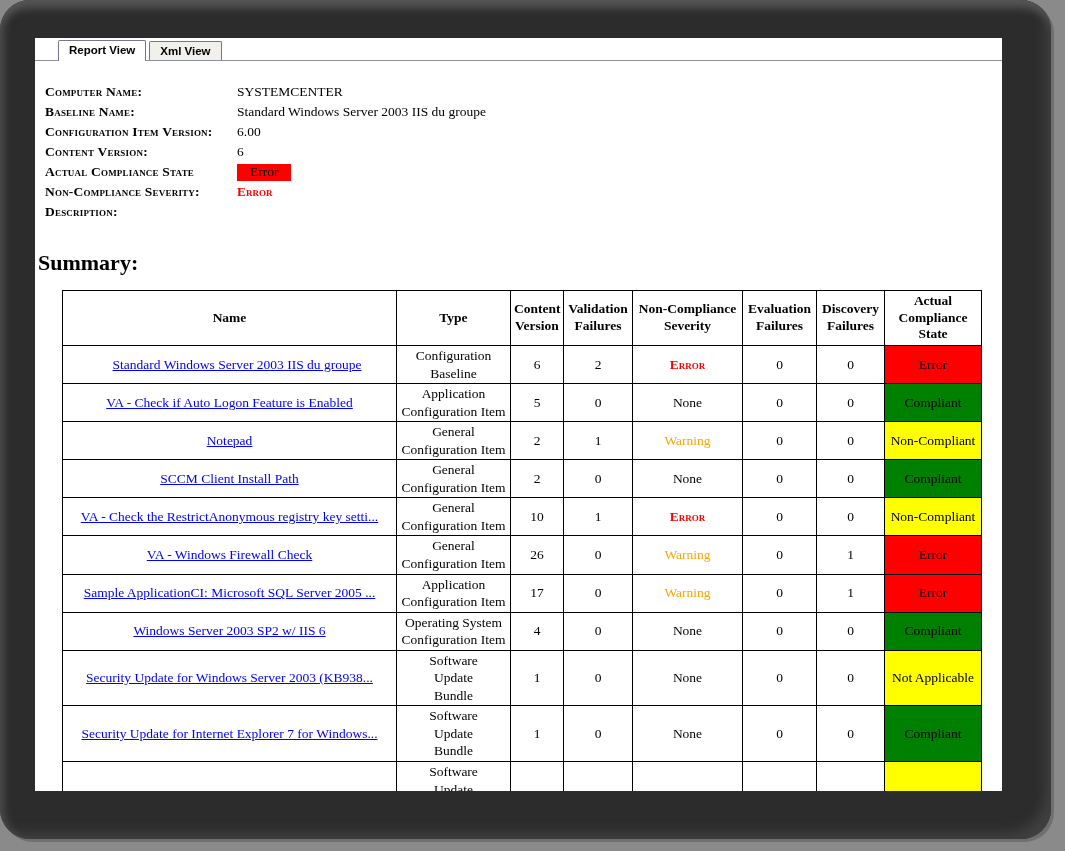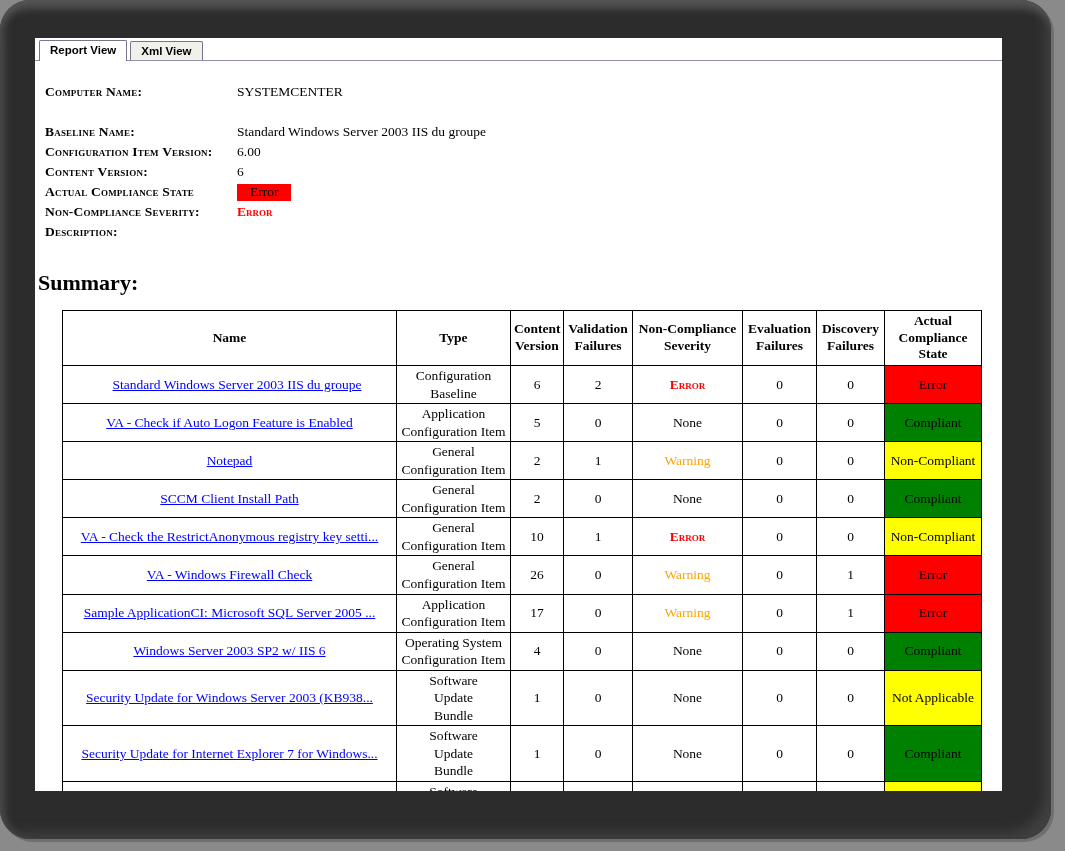--- a/index.html
+++ b/index.html
@@ -18,25 +18,25 @@
   .content-panel{
     position:absolute;left:35px;top:38px;width:967px;height:753px;background:#ffffff;overflow:hidden;
   }
   
   .tab-strip{height:23px;display:flex;align-items:flex-end;padding-left:4px;border-bottom:1px solid #8f90a8;}
   .tab{
     font-family:"Liberation Sans","DejaVu Sans",sans-serif;font-size:11.5px;font-weight:bold;color:#000;
     background:#f2f0ea;border:1px solid #75758f;border-bottom:none;padding:4px 10px 3px;
     margin-right:3px;cursor:pointer;border-top-left-radius:2px;border-top-right-radius:2px;line-height:1;
   }
-  .tab.active{background:#ffffff;position:relative;top:1px;padding-bottom:5px;}
+  .tab.active{background:#ffffff;position:relative;top:1px;padding-bottom:5px;margin-left:19px;}
   
   .details{margin:21px 0 0 10px;font-size:13.5px;color:#000;}
   .field-row{display:flex;align-items:center;height:20px;}
-  .field-row.gap-after{margin-bottom:20px;}
+  .field-row.gap-after{}
   .field-label{width:192px;font-weight:bold;font-variant:small-caps;letter-spacing:0.2px;flex:none;}
   .field-value{min-height:17px;}
   .field-value.val-plain{color:#000;}
   .field-value.val-badge-error{background:var(--state_red);padding:0 13px;color:#000;}
   .field-value.val-severity-error{color:var(--severity_error);font-weight:bold;font-variant:small-caps;}
   
   .summary-title{font-size:22px;font-weight:bold;margin:28px 0 0 3px;color:#000;}
   
   table.report{border-collapse:collapse;table-layout:fixed;width:919px;margin:14px 0 0 27px;font-size:13.5px;color:#000;}
   table.report th,table.report td{border:1px solid #000;padding:1px 3px;text-align:center;vertical-align:middle;overflow:hidden;}

